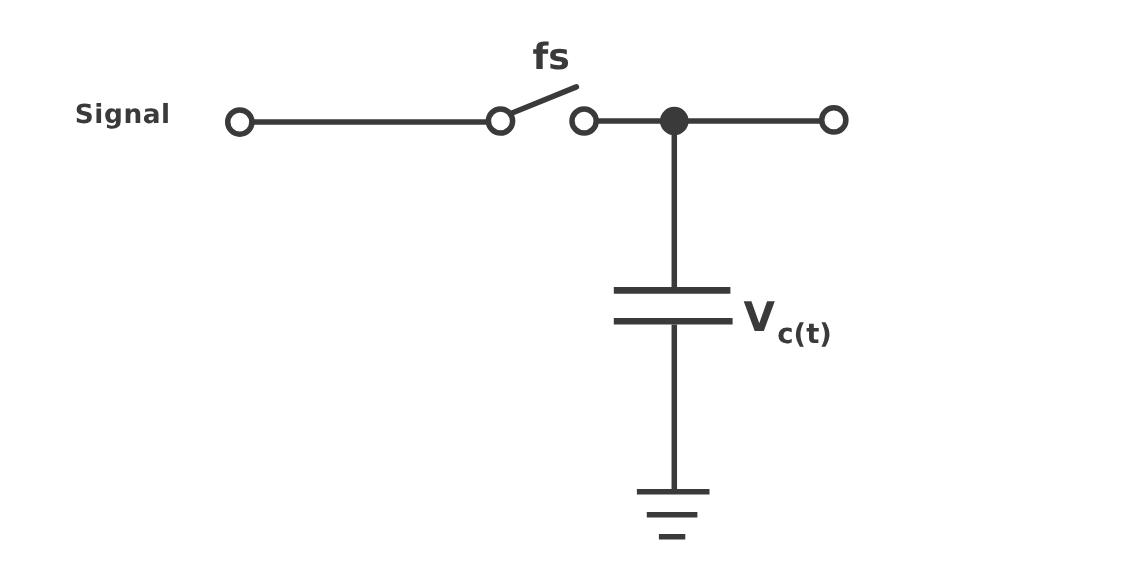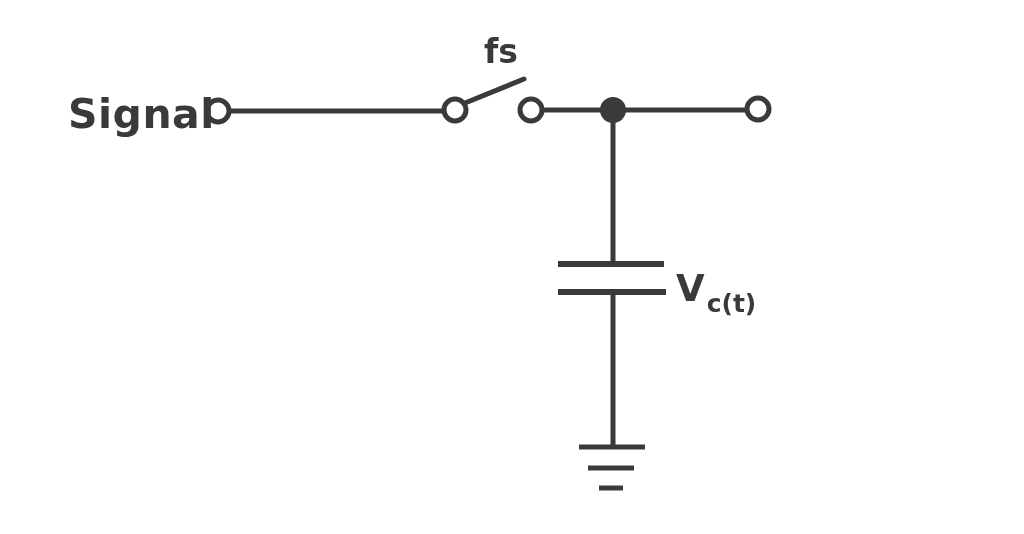--- a/index.html
+++ b/index.html
@@ -32,21 +32,21 @@
   .circuit-svg circle.filled-node { fill: var(--color-stroke); }
   .label {
     position: absolute;
     color: var(--color-stroke);
     font-weight: bold;
     white-space: nowrap;
     user-select: none;
   }
   .label-signal {
     left: 68px; top: 90px;
-    font-size: 41px;
+    font-size: 24px;
     letter-spacing: 0.5px;
   }
   .label-fs {
     left: 484px; top: 32px;
     font-size: 33px;
   }
   .label-cap {
     left: 676px; top: 267px;
     font-size: 37px;
   }

